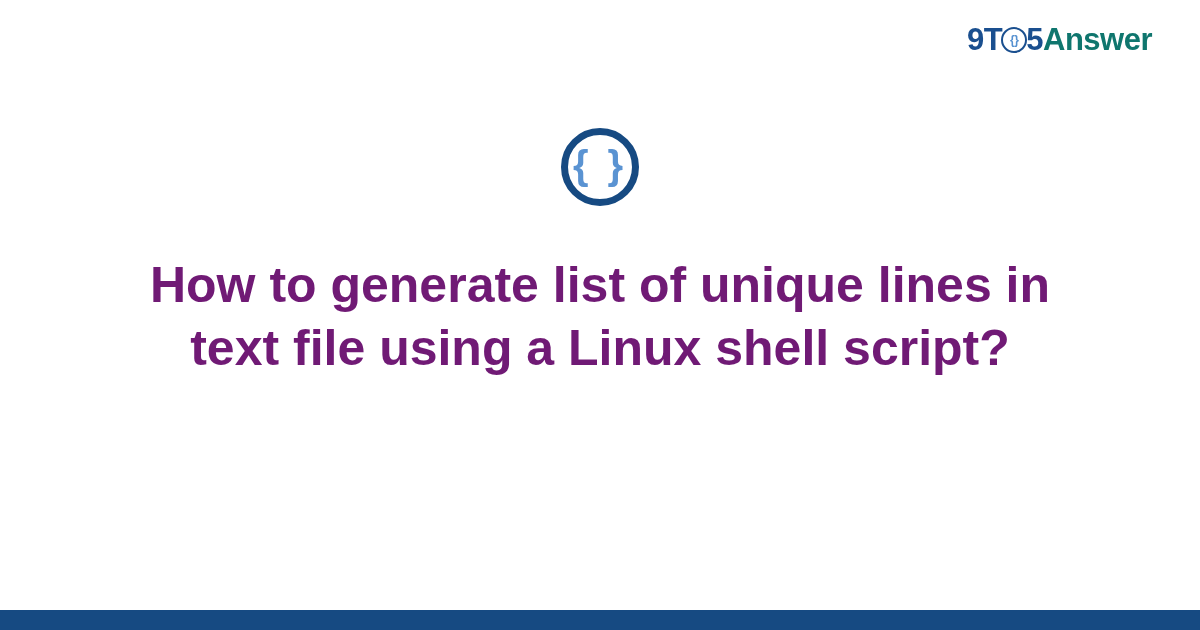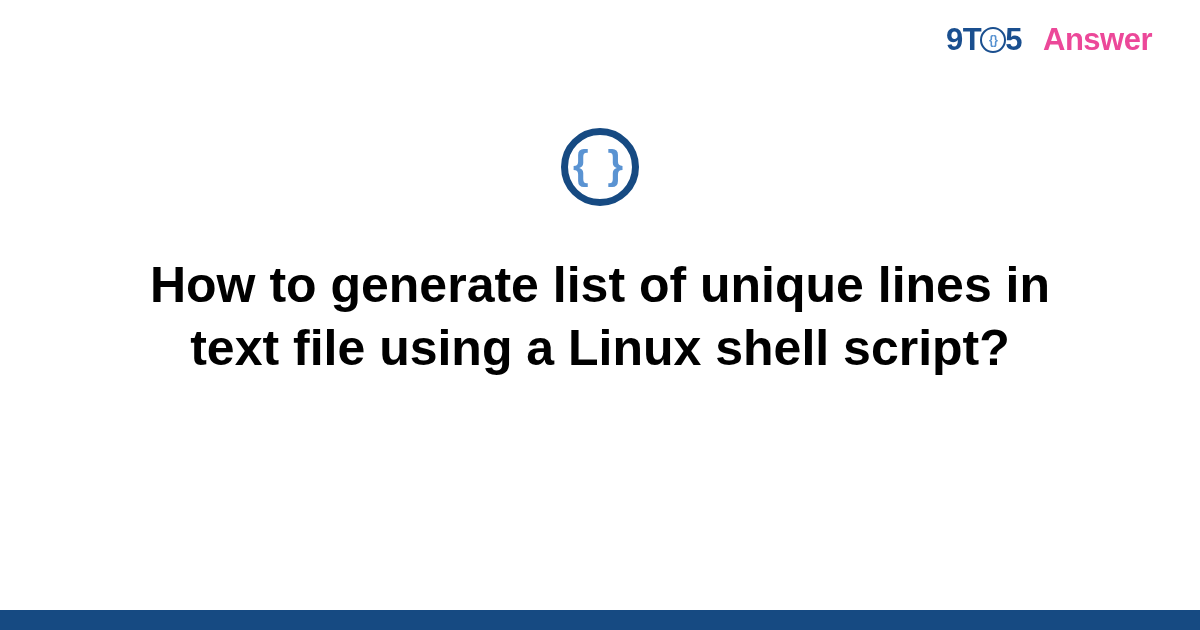--- a/index.html
+++ b/index.html
@@ -31,21 +31,21 @@
       position: relative;
       top: -2px;
     }
     .logo-o-inner {
       font-size: 12px;
       color: #5590d0;
       font-weight: 700;
       line-height: 1;
     }
     .logo-5 { color: #1a4f8f; font-weight: 700; }
-    .logo-answer { color: #ec4899; font-weight: 600; margin-left: 21px; }
+    .logo-answer { color: #0f766e; font-weight: 600; }
     .center-wrap {
       position: absolute;
       top: 128px;
       left: 0;
       right: 0;
       display: flex;
       flex-direction: column;
       align-items: center;
     }
     .badge {
@@ -63,21 +63,21 @@
       font-weight: 700;
       color: #5a93d2;
       letter-spacing: 4px;
       line-height: 1;
       position: relative;
       top: -2px;
     }
     .title {
       font-size: 50px;
       font-weight: 700;
-      color: #000000;
+      color: #701a75;
       text-align: center;
       line-height: 1.25;
       max-width: 1000px;
       padding: 0 40px;
     }
     .footer-bar {
       position: absolute;
       left: 0;
       right: 0;
       bottom: 0;

